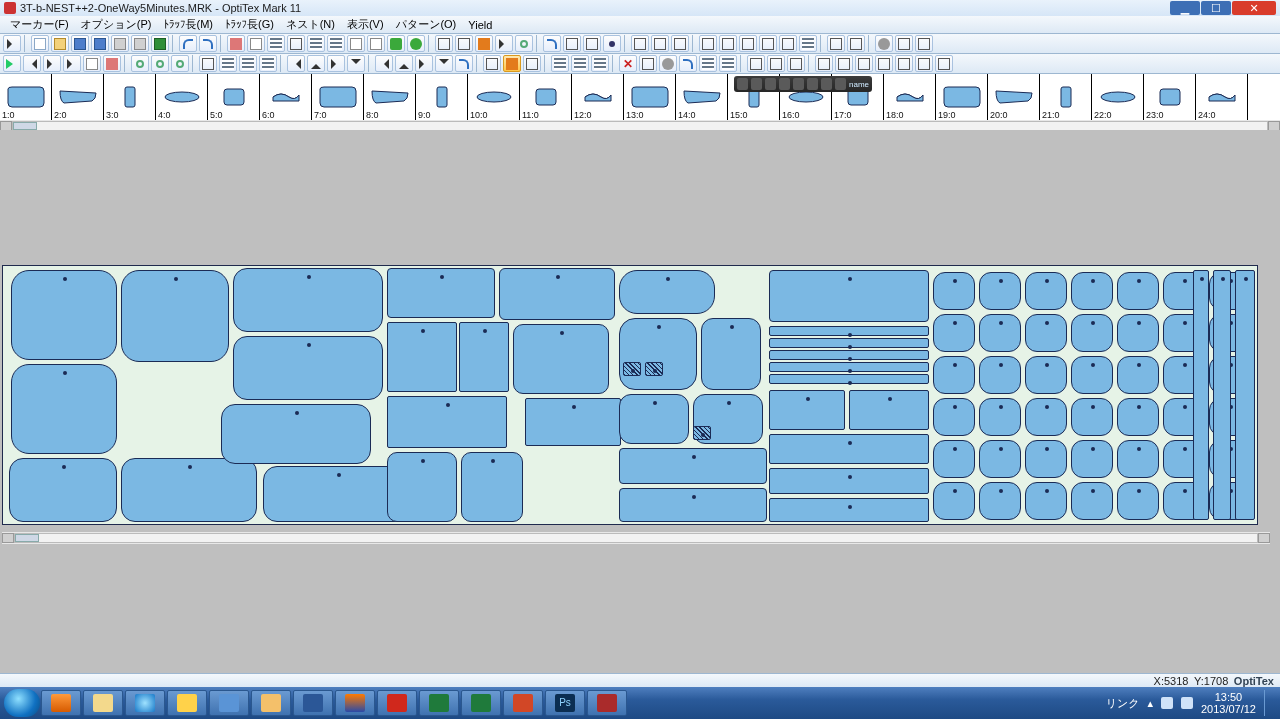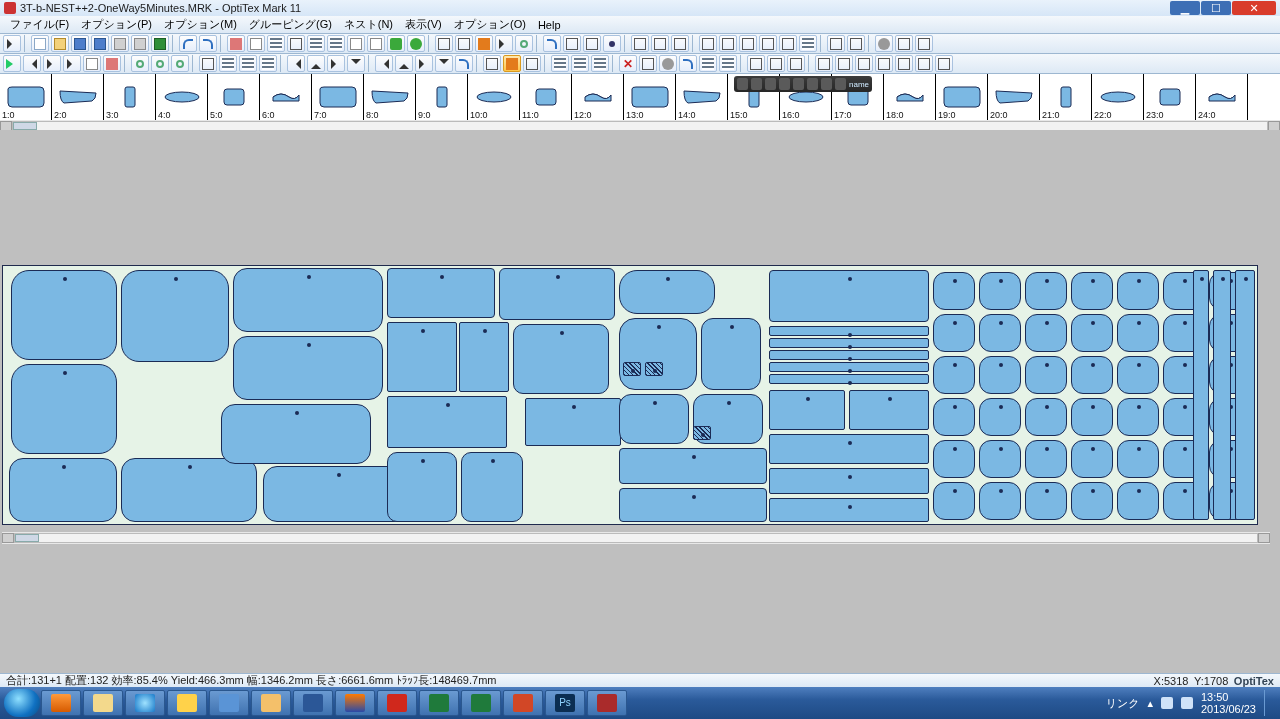--- a/index.html
+++ b/index.html
@@ -88,44 +88,44 @@
 .t-ol {background:#f4c06a;}
 .t-wd {background:#2b5797;}
 .t-fx {background:linear-gradient(#ff7a00,#2a4aa8);}
 .t-pdf{background:#d0281c;}
 .t-x1 {background:#1f7a3b;}
 .t-x2 {background:#1f7a3b;}
 .t-pp {background:#d24726;}
 .t-ps {background:#0b2e52;color:#8fd4ff;font-size:10px;line-height:18px;text-align:center;}
 .t-ot {background:#aa2b2b;}
 .tray { margin-left:auto; display:flex; align-items:center; color:#fff; font-size:10px; gap:8px; padding-right:4px;}
-.tray .clock{ text-align:left; line-height:1.1;}
+.tray .clock{ text-align:center; line-height:1.1;}
 .tray .mini{ width:12px;height:12px; background:#cfe2f8; border-radius:2px;}
 </style>
 </head>
 <body>
 
 <div class="titlebar">
   <div class="icon"></div>
   <span>3T-b-NEST++2-OneWay5Minutes.MRK - OptiTex Mark 11</span>
   <div class="spacer"></div>
   <div class="winbtn min">▁</div>
   <div class="winbtn max">☐</div>
   <div class="winbtn close">✕</div>
 </div>
 
 <div class="menubar">
-  <span>ファイル(F)</span>
+  <span>マーカー(F)</span>
   <span>オプション(P)</span>
-  <span>オプション(M)</span>
-  <span>グルーピング(G)</span>
+  <span>ﾄﾗｯﾌ長(M)</span>
+  <span>ﾄﾗｯﾌ長(G)</span>
   <span>ネスト(N)</span>
   <span>表示(V)</span>
-  <span>オプション(O)</span>
-  <span>Help</span>
+  <span>パターン(O)</span>
+  <span>Yield</span>
 </div>
 
 <div class="toolbar">
   <div class="tb-btn">
       <div class="tb-ico ic-arrow"></div>
     </div>
   <div class="tb-sep"></div>
   <div class="tb-btn">
       <div class="tb-ico ic-page"></div>
     </div>
@@ -836,21 +836,20 @@
   <div class="hscroll canvas-scroll">
     <div class="ar"></div>
     <div class="track">
         <div class="thumb"></div>
       </div>
     <div class="ar"></div>
   </div>
 </div>
 
 <div class="appstatus">
-  <span>合計:131+1  配置:132  効率:85.4%  Yield:466.3mm  幅:1346.2mm  長さ:6661.6mm  ﾄﾗｯﾌ長:148469.7mm</span>
   <div class="spacer"></div>
   <span>X:</span>
   <span>5318</span>
   &nbsp;&nbsp;
   <span>Y:</span>
   <span>1708</span>
   &nbsp;&nbsp;
   <span class="brand">OptiTex</span>
 </div>
 
@@ -898,17 +897,17 @@
   <div class="task">
       <div class="ti t-ot"></div>
     </div>
   <div class="tray">
     <span>リンク</span>
     <span>▴</span>
     <div class="mini"></div>
     <div class="mini"></div>
     <div class="clock">
       <div>13:50</div>
-      <div>2013/06/23</div>
+      <div>2013/07/12</div>
     </div>
     <div style="width:8px;height:26px;border-left:1px solid #6a9ad2"></div>
   </div>
 </div>
 
 </body></html>

